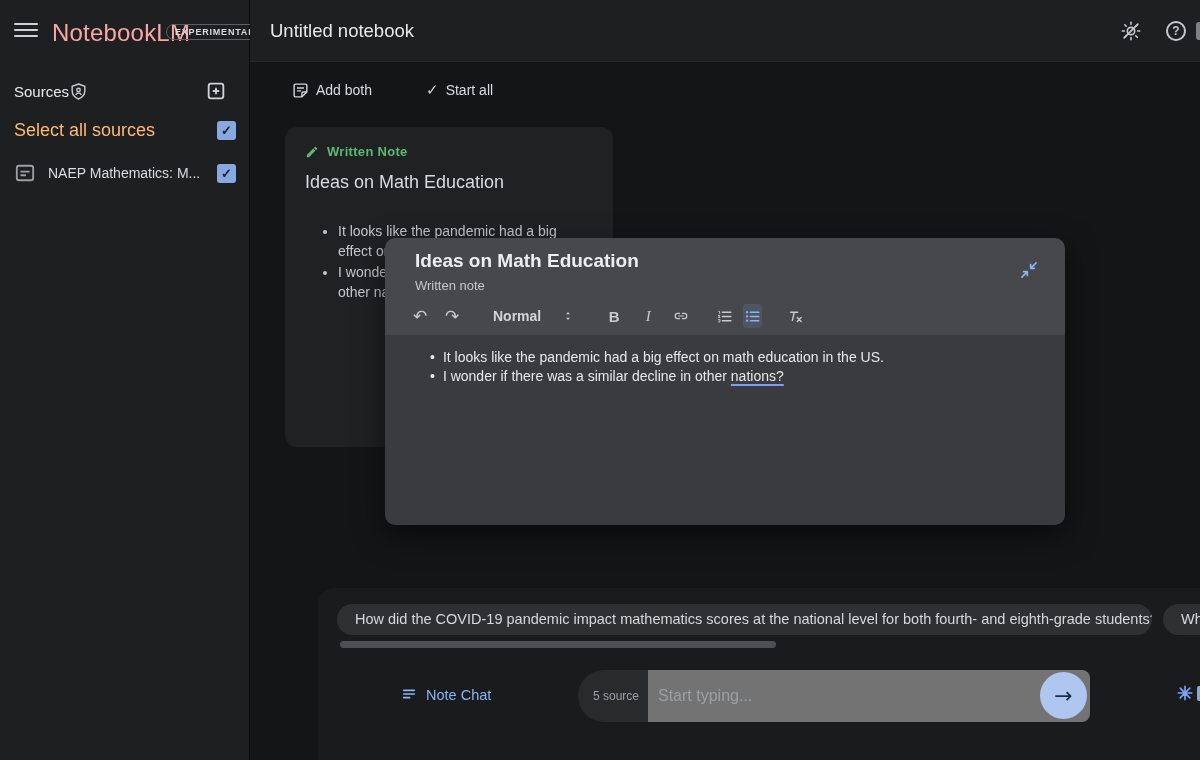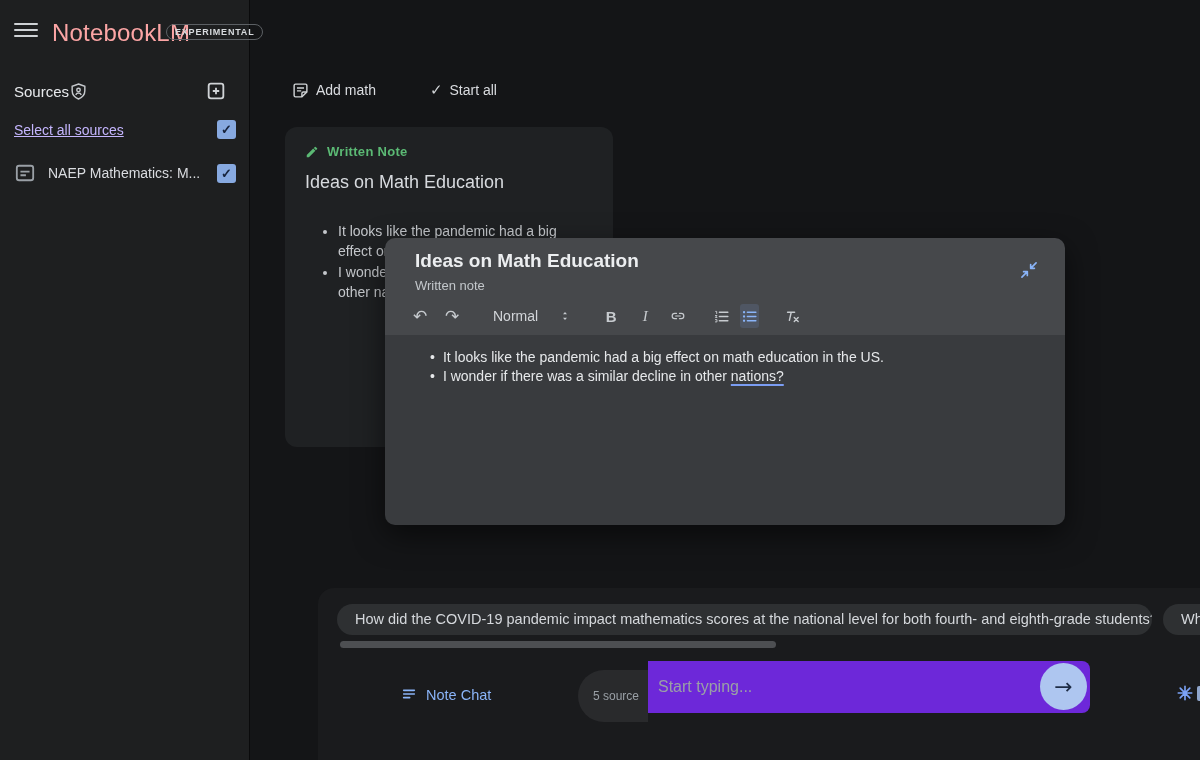--- a/index.html
+++ b/index.html
@@ -19,21 +19,21 @@
   .brand-name { position:absolute; left:52px; top:19px; font-size:24px; color:#fca5a5; letter-spacing:.2px; }
   .brand-badge {
     position:absolute; left:166px; top:24px; font-size:9px; letter-spacing:.8px;
     color:#d8dbde; border:1px solid #5c6064; border-radius:9px; padding:2px 8px; font-weight:bold;
   }
   .sources-row { position:absolute; left:14px; top:82px; display:flex; align-items:center; }
   .sources-label { font-size:15px; font-weight:500; color:#e8eaed; }
   .shield-ic { color:#c6c9cd; display:flex; }
   .add-source-btn { position:absolute; left:205px; top:80px; width:22px; height:22px; color:#d0d3d6; cursor:pointer; }
   .selectall-row { position:absolute; left:14px; top:120px; width:222px; display:flex; align-items:center; }
-  .selectall-label { font-size:14px; color:#c4b5fd;text-decoration:underline; }
+  .selectall-label { font-size:18px; color:#fdba74; }
   .checkbox {
     width:19px; height:19px; border-radius:3px; background:#87a9e0;
     color:#17233c; font-size:13px; font-weight:bold; line-height:19px; text-align:center;
     margin-left:auto; cursor:pointer;
   }
   .source-row { position:absolute; left:14px; top:163px; width:222px; display:flex; align-items:center; gap:12px; }
   .source-ic { color:#9aa0a6; display:flex; }
   .source-name { font-size:14px; color:#dadce0; white-space:nowrap; overflow:hidden; }
   
   .topbar {
@@ -70,21 +70,21 @@
     border-radius:10px; box-shadow:0 10px 30px rgba(0,0,0,.55);
   }
   .modal-header { position:relative; height:97px; background:#46484b; border-radius:10px 10px 0 0; }
   .modal-title { position:absolute; left:30px; top:12px; font-size:19px; font-weight:bold; color:#eceef0; }
   .modal-subtitle { position:absolute; left:30px; top:40px; font-size:13px; color:#c3c7cb; }
   .collapse-btn { position:absolute; right:26px; top:22px; color:#8ab4f8; cursor:pointer; display:flex; }
   .editor-toolbar { position:absolute; left:26px; top:64px; height:28px; display:flex; align-items:center; color:#c7cbcf; }
   .tb { display:flex; align-items:center; justify-content:center; min-width:18px; height:24px; cursor:pointer; color:#c7cbcf; }
   .tb.glyph { font-size:17px; line-height:24px; font-family:"DejaVu Sans", sans-serif; }
   .tb-undo { margin-left:0; } .tb-redo { margin-left:14px; }
-  .tb-style { margin-left:32px; font-size:14px; color:#d2d5d9; }
+  .tb-style { margin-left:32px; font-size:14px; color:#d2d5d9;font-weight:bold; }
   .tb-unfold { margin-left:18px; }
   .tb-bold { margin-left:28px; font-size:15px; font-weight:bold; }
   .tb-italic { margin-left:16px; font-size:15px; font-style:italic; font-family:"Liberation Serif", serif; }
   .tb-link { margin-left:14px; }
   .tb-ol { margin-left:24px; }
   .tb-ul { margin-left:10px; color:#8ab4f8; background:rgba(138,180,248,.14); border-radius:3px; padding:1px; }
   .tb-clear { margin-left:24px; }
   .modal-body {
     height:190px; background:#393b3e; border-radius:0 0 10px 10px;
     padding:13px 24px 0 45px;
@@ -105,21 +105,21 @@
   .chip-1 { left:19px; width:815px; text-align:center; }
   .chip-2 { left:845px; width:150px; }
   .chips-scrollbar { position:absolute; left:22px; top:53px; width:436px; height:7px; background:#4d4f52; border-radius:4px; cursor:pointer; }
   .view-chat { position:absolute; left:83px; top:99px; display:flex; align-items:center; gap:9px; color:#8ab4f8; font-size:14.5px; font-weight:500; cursor:pointer; }
   .source-pill {
     position:absolute; left:260px; top:82px; width:70px; height:52px;
     background:#292a2c; border-radius:26px 0 0 26px;
     display:flex; align-items:center; justify-content:center; padding-left:6px;
     font-size:12px; color:#9aa0a6;
   }
-  .input-area { position:absolute; left:330px; top:73px; width:442px; height:52px; background:#6d28d9; border-radius:0 8px 8px 0; }
+  .input-area { position:absolute; left:330px; top:82px; width:442px; height:52px; background:#737373; border-radius:0 8px 8px 0; }
   .chat-input {
     position:absolute; left:10px; top:0; width:330px; height:52px;
     background:transparent; border:none; outline:none; color:#e8eaed; font-size:16px;
     font-family:"Liberation Sans", sans-serif;
   }
   .chat-input::placeholder { color:#9aa0a6; }
   .send-btn {
     position:absolute; right:3px; top:2px; width:47px; height:47px; border-radius:50%;
     background:#aec6f0; color:#1d2b45; font-size:22px; line-height:47px; text-align:center;
     cursor:pointer; font-family:"DejaVu Sans", sans-serif;
@@ -169,32 +169,46 @@
         <svg width="22" height="20" viewBox="0 0 24 22" fill="none" stroke="currentColor" stroke-width="2">
           <rect x="3" y="3" width="18" height="16" rx="2.5"></rect>
             <path d="M7 9.5h10M7 13.5h6"></path>
         </svg>
       </span>
       <span class="source-name">NAEP Mathematics: M...</span>
       <span class="checkbox">✓</span>
     </div>
   </div>
 
+  <div class="topbar">
+    <div class="nb-title">Untitled notebook</div>
+    <div class="edge-sliver-top"></div>
+    <div class="topbar-icons">
+      <span class="brightness-ic">
+        <svg width="22" height="22" viewBox="0 0 24 24" fill="none" stroke="currentColor" stroke-width="1.8" stroke-linecap="round">
+          <circle cx="12" cy="12" r="4"></circle>
+          <path d="M12 2.5v2.2M12 19.3v2.2M2.5 12h2.2M19.3 12h2.2M5.2 5.2l1.6 1.6M17.2 17.2l1.6 1.6M18.8 5.2 17.2 6.8M6.8 17.2l-1.6 1.6"></path>
+          <path d="M4.5 19.5 19.5 4.5"></path>
+        </svg>
+      </span>
+      <span class="help-btn">?</span>
+    </div>
+  </div>
 
   <div class="main">
 
     <div class="notes-toolbar">
       <div class="tool-btn">
         <span class="tool-ic">
           <svg width="17" height="17" viewBox="0 0 24 24" fill="none" stroke="currentColor" stroke-width="2">
             <path d="M19 3H5a2 2 0 0 0-2 2v14a2 2 0 0 0 2 2h9l7-7V5a2 2 0 0 0-2-2z"></path>
             <path d="M14 21v-5a2 2 0 0 1 2-2h5M7 8.5h10M7 12.5h6"></path>
           </svg>
         </span>
-        <span>Add math</span>
+        <span>Add both</span>
       </div>
       <div class="tool-btn">
         <span class="check-glyph">✓</span>
         <span>Start all</span>
       </div>
     </div>
 
     <div class="note-card">
       <div class="note-type">
         <span style="display:flex;">

